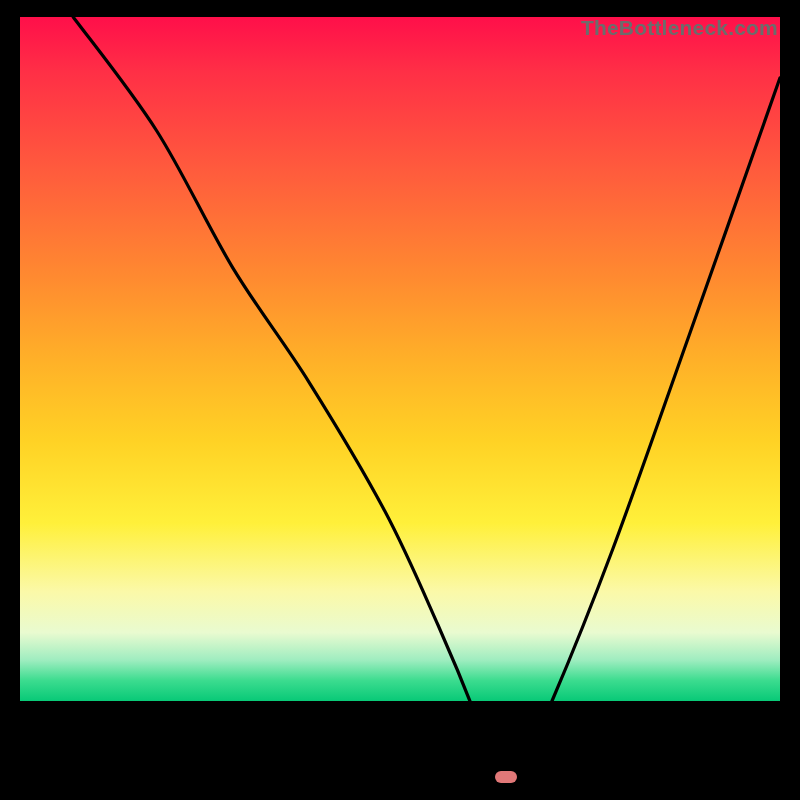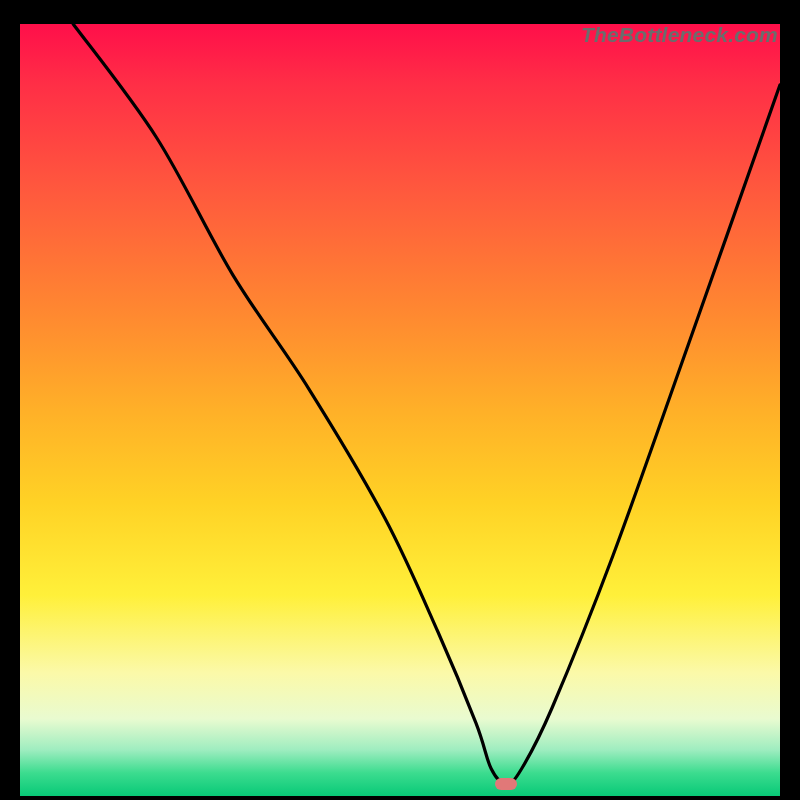--- a/index.html
+++ b/index.html
@@ -13,40 +13,39 @@
   }
   .frame {
     position: relative;
     width: 800px;
     height: 800px;
     background: #000;
   }
   .plot-area {
     position: absolute;
     left: 20px;
-    top: 24px;
+    top: 17px;
     width: 760px;
-    height: 772px;
+    height: 684px;
     
     background: linear-gradient(
       to bottom,
       #ff0f4a 0%,
       #ff2f46 8%,
       #ff5a3d 22%,
       #ff8a30 38%,
       #ffb028 50%,
       #ffd225 62%,
       #fff03a 74%,
       #fbf9a8 84%,
       #e9fbd0 90%,
       #9fedc0 94%,
       #3cdc8f 97%,
       #08c977 100%
     );
-    font-style: italic;
   }
   .watermark {
     position: absolute;
     top: -1px;
     right: 2px;
     color: #6c6c6c;
     font-size: 21px;
     font-weight: 600;
     letter-spacing: 0.2px;
     user-select: none;

